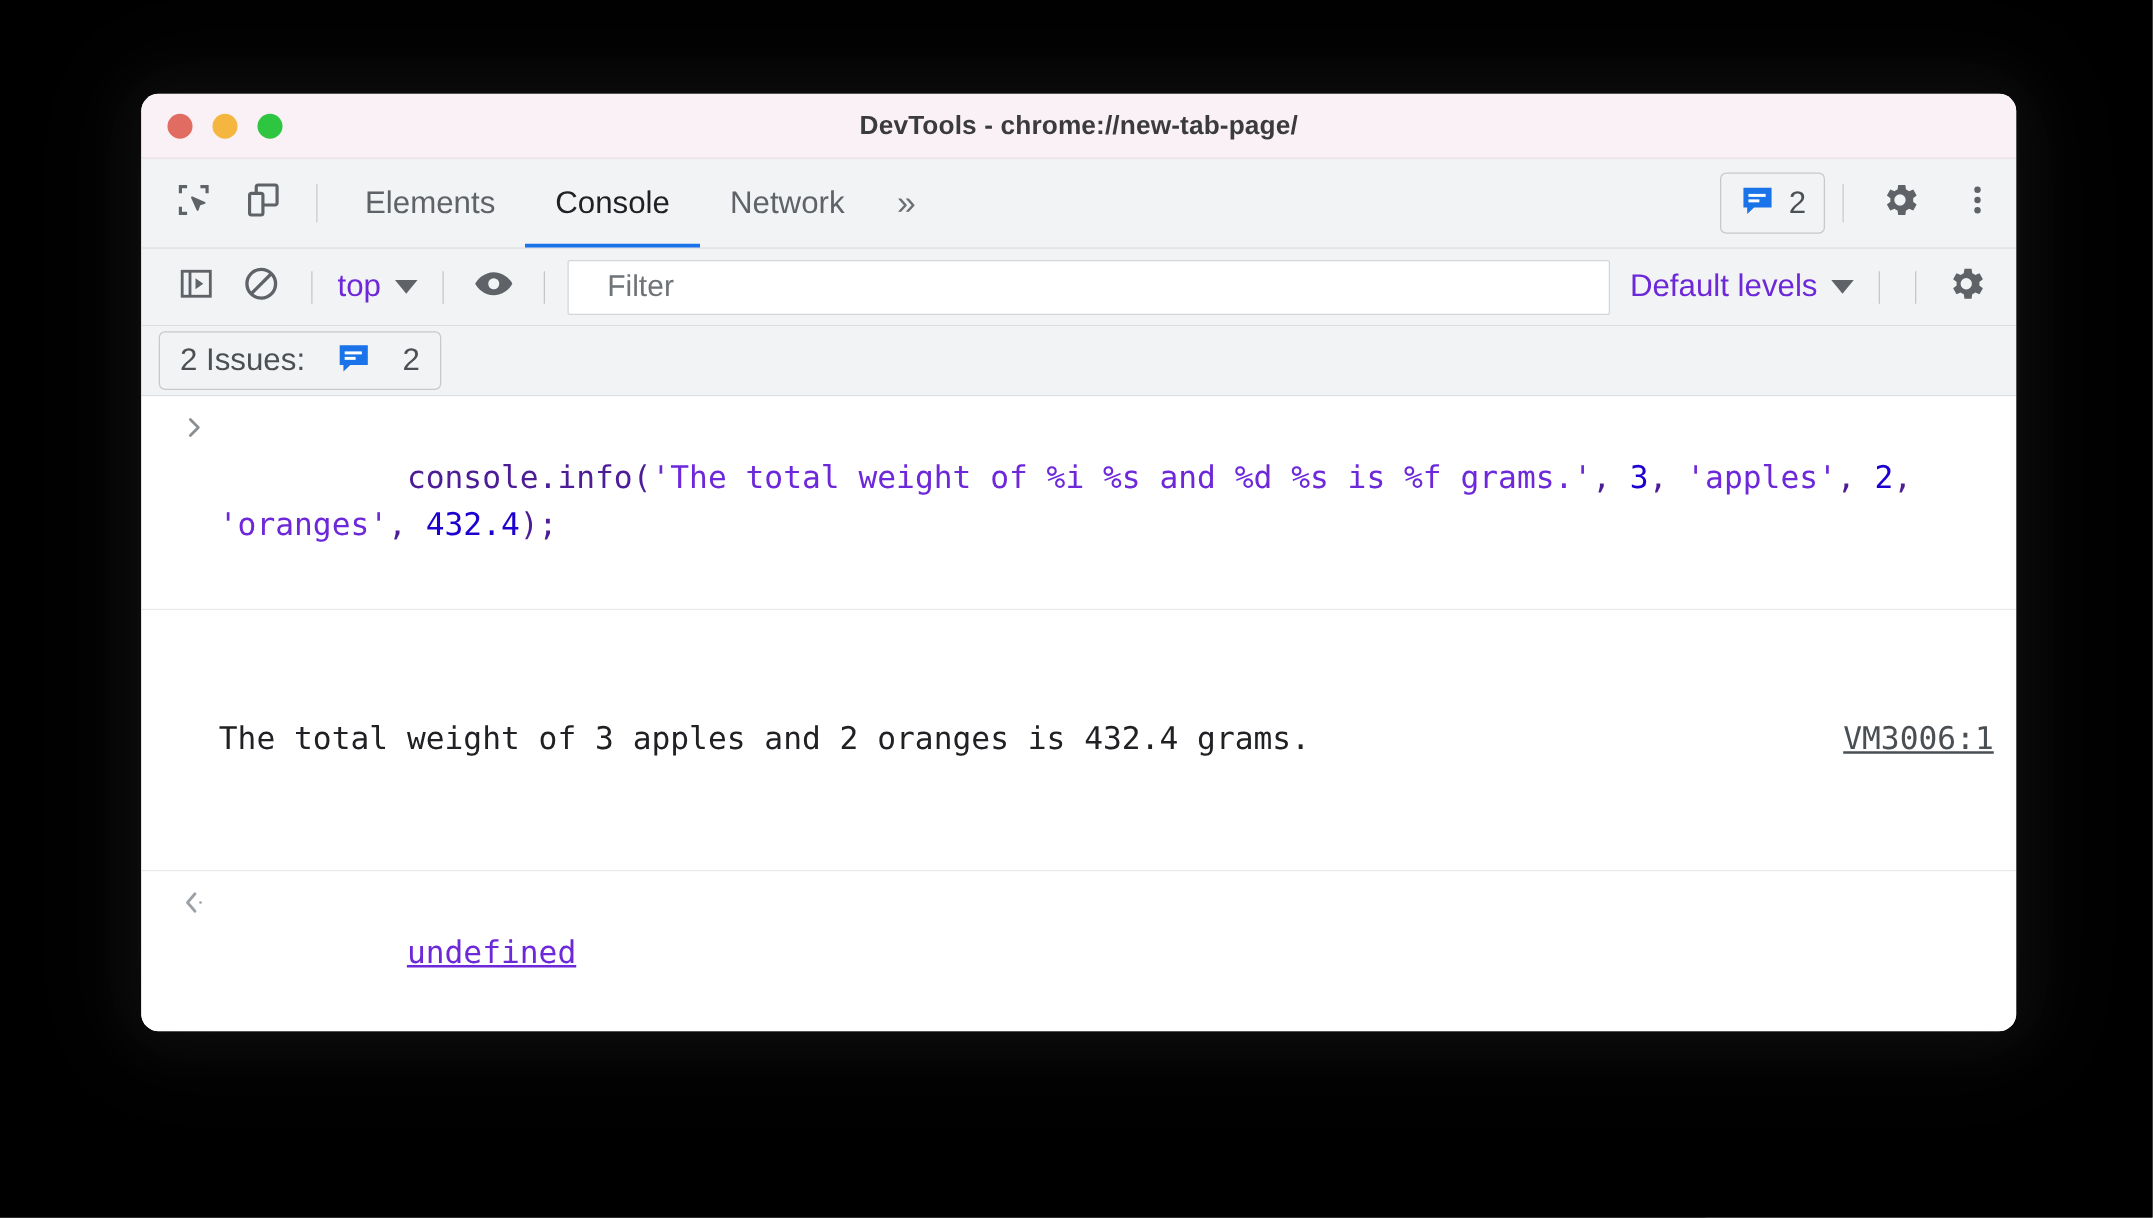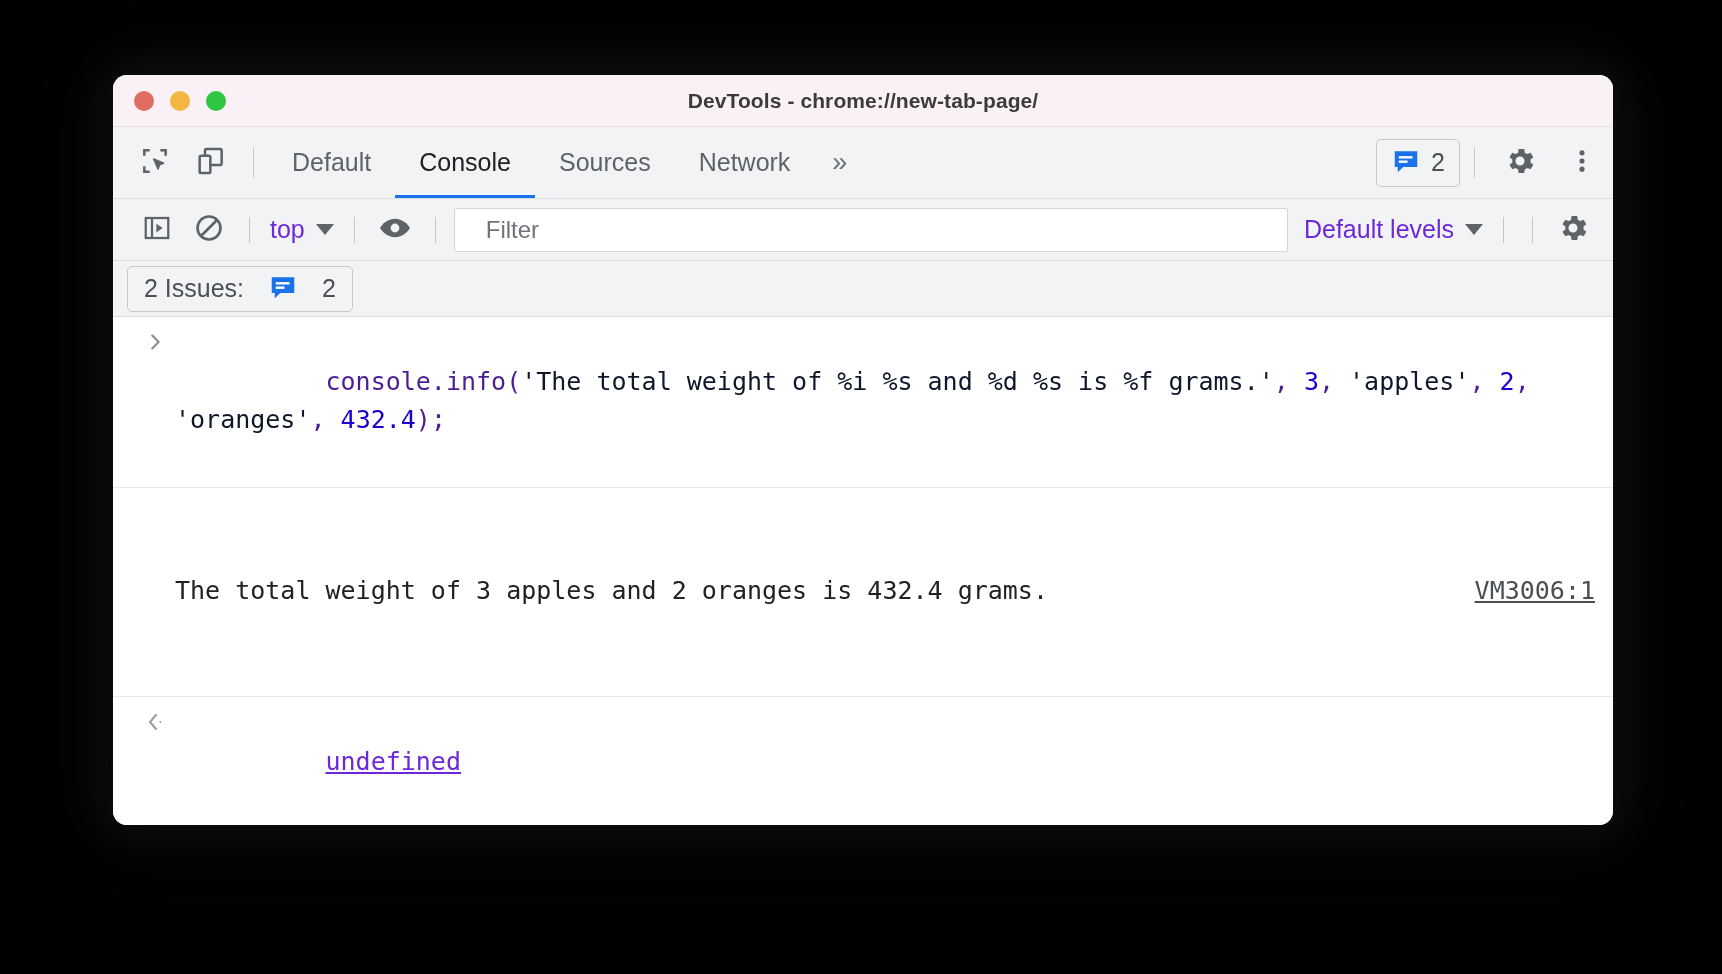--- a/index.html
+++ b/index.html
@@ -226,21 +226,21 @@
     padding-top: 4px;
   }
   .row-content {
     flex: 1;
     font-size: 25px;
     line-height: 38px;
     color: #202124;
     white-space: pre-wrap;
     word-break: break-word;
   }
-  .tok-str  { color: #0f172a; }
+  .tok-str  { color: #6d28d9; }
   .tok-num  { color: #1c00cf; }
   .tok-plain{ color: #4c1d95; }
 
   .out-row { display: flex; align-items: baseline; width: 100%; }
   .out-text { flex: 1; font-size: 25px; color: #202124; }
   .out-link {
     font-size: 25px;
     color: #4a4f54;
     text-decoration: underline;
     cursor: pointer;
@@ -281,27 +281,24 @@
           <svg width="32" height="32" viewBox="0 0 24 24" fill="none" stroke="#5f6368" stroke-width="1.9">
             <rect x="3.5" y="8" width="8" height="13" rx="1.2"></rect>
             <path d="M7.5 8V4.2A1.2 1.2 0 018.7 3h10.1A1.2 1.2 0 0120 4.2v9.6a1.2 1.2 0 01-1.2 1.2h-7.3"></path>
           </svg>
         </span>
       </div>
 
       <div class="tb-sep"></div>
 
       <div class="tab">
-        <span>Default</span>
+        <span>Elements</span>
       </div>
       <div class="tab active">
         <span>Console</span>
-      </div>
-      <div class="tab">
-        <span>Sources</span>
       </div>
       <div class="tab">
         <span>Network</span>
       </div>
       <div class="tab more">
         <span>»</span>
       </div>
 
       <div class="spacer"></div>
 

